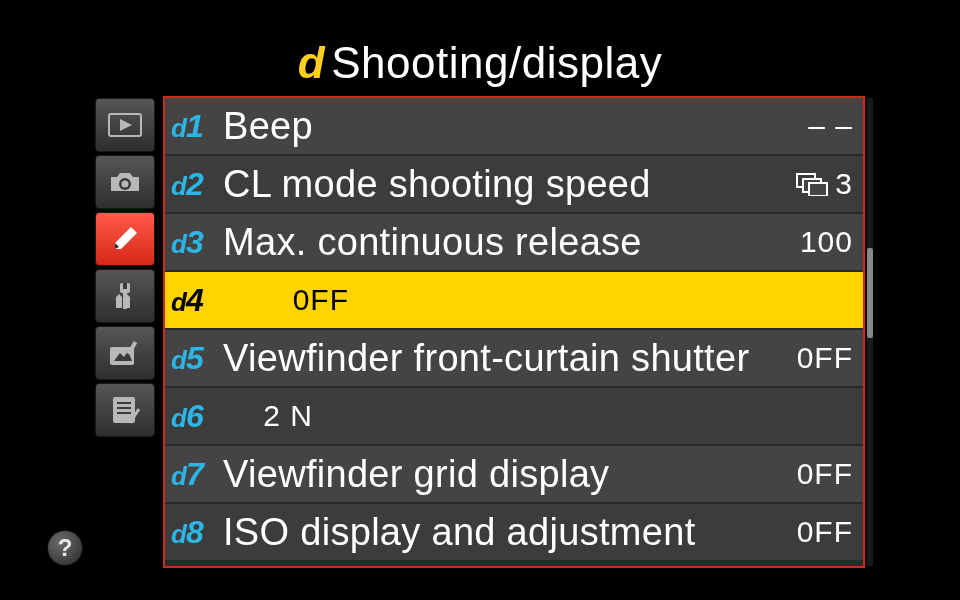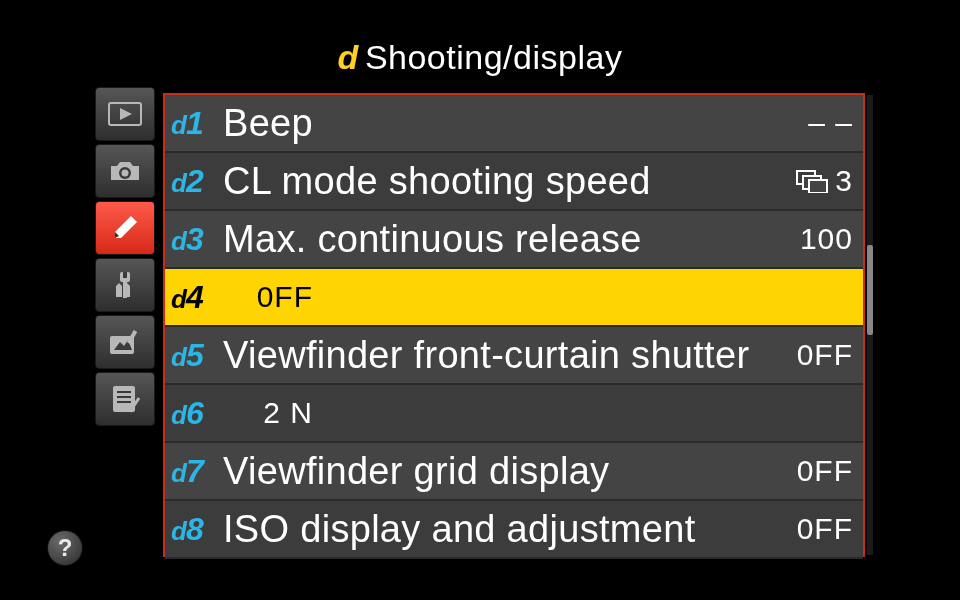--- a/index.html
+++ b/index.html
@@ -13,21 +13,21 @@
     }
     .screen {
       position: absolute;
       left: 95px;
       top: 38px;
       width: 770px;
       height: 524px;
     }
     .header {
       text-align: center;
-      font-size: 34px;
+      font-size: 44px;
       color: #fff;
       font-weight: 400;
       margin-bottom: 8px;
       letter-spacing: 0.5px;
     }
     .header-prefix {
       color: #ffd020;
       font-style: italic;
       font-weight: bold;
       margin-right: 6px;
@@ -74,40 +74,40 @@
       font-size: 24px;
       font-weight: bold;
       border: 1px solid #111;
     }
     .main {
       flex: 1;
       border: 2px solid #cc2a1a;
       background: #2a2a2a;
       position: relative;
       margin-left: 4px;
-      margin-top: 8px;
     }
     .list {
       display: flex;
       flex-direction: column;
     }
     .row {
       height: 58px;
       display: flex;
       align-items: center;
       background: #444;
       border-bottom: 2px solid #2a2a2a;
       padding-left: 6px;
       padding-right: 10px;
     }
     .row:nth-child(even) {
       background: #3c3c3c;
     }
     .row.highlighted {
       background: #ffd400;
+      gap: 36px;
     }
     .row-code {
       color: #2bb6e6;
       font-size: 32px;
       font-style: italic;
       font-weight: bold;
       width: 52px;
       text-align: left;
       letter-spacing: -1px;
     }

